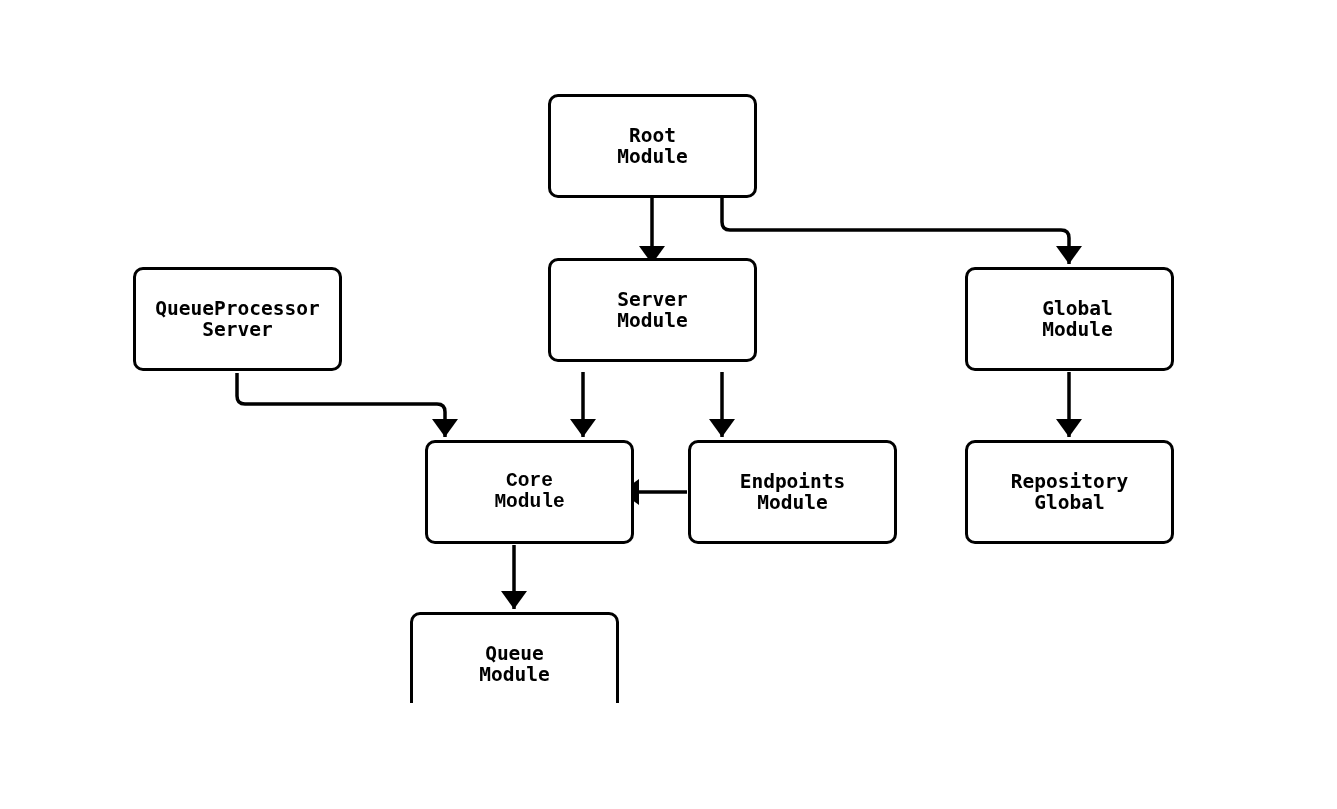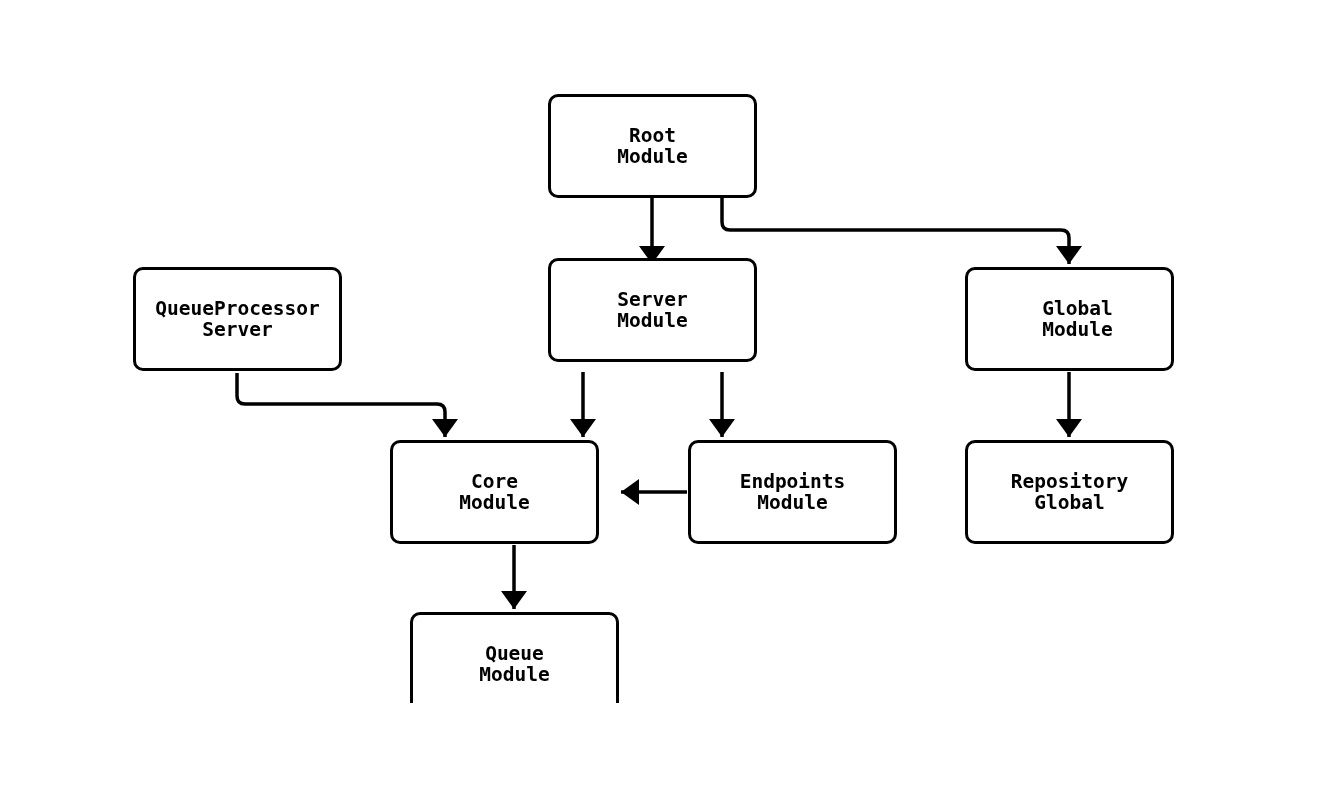--- a/index.html
+++ b/index.html
@@ -37,21 +37,21 @@
     font-weight: bold;
     font-size: 19.5px;
     line-height: 21.5px;
     color: #000000;
     white-space: pre-line;
   }
   .n-root          { left: 548px; top: 94px;  }
   .n-queueproc     { left: 133px; top: 267px; }
   .n-server        { left: 548px; top: 258px; }
   .n-global        { left: 965px; top: 267px; padding-left: 16px; }
-  .n-core          { left: 390px; top: 440px; }
+  .n-core          { left: 425px; top: 440px; font-family: Liberation Mono, monospace; }
   .n-endpoints     { left: 688px; top: 440px; }
   .n-repository    { left: 965px; top: 440px; }
   .n-queue         { left: 410px; top: 612px; }
   .edge {
     fill: none;
     stroke: #000000;
     stroke-width: 3.5px;
   }
 </style>
 </head>

